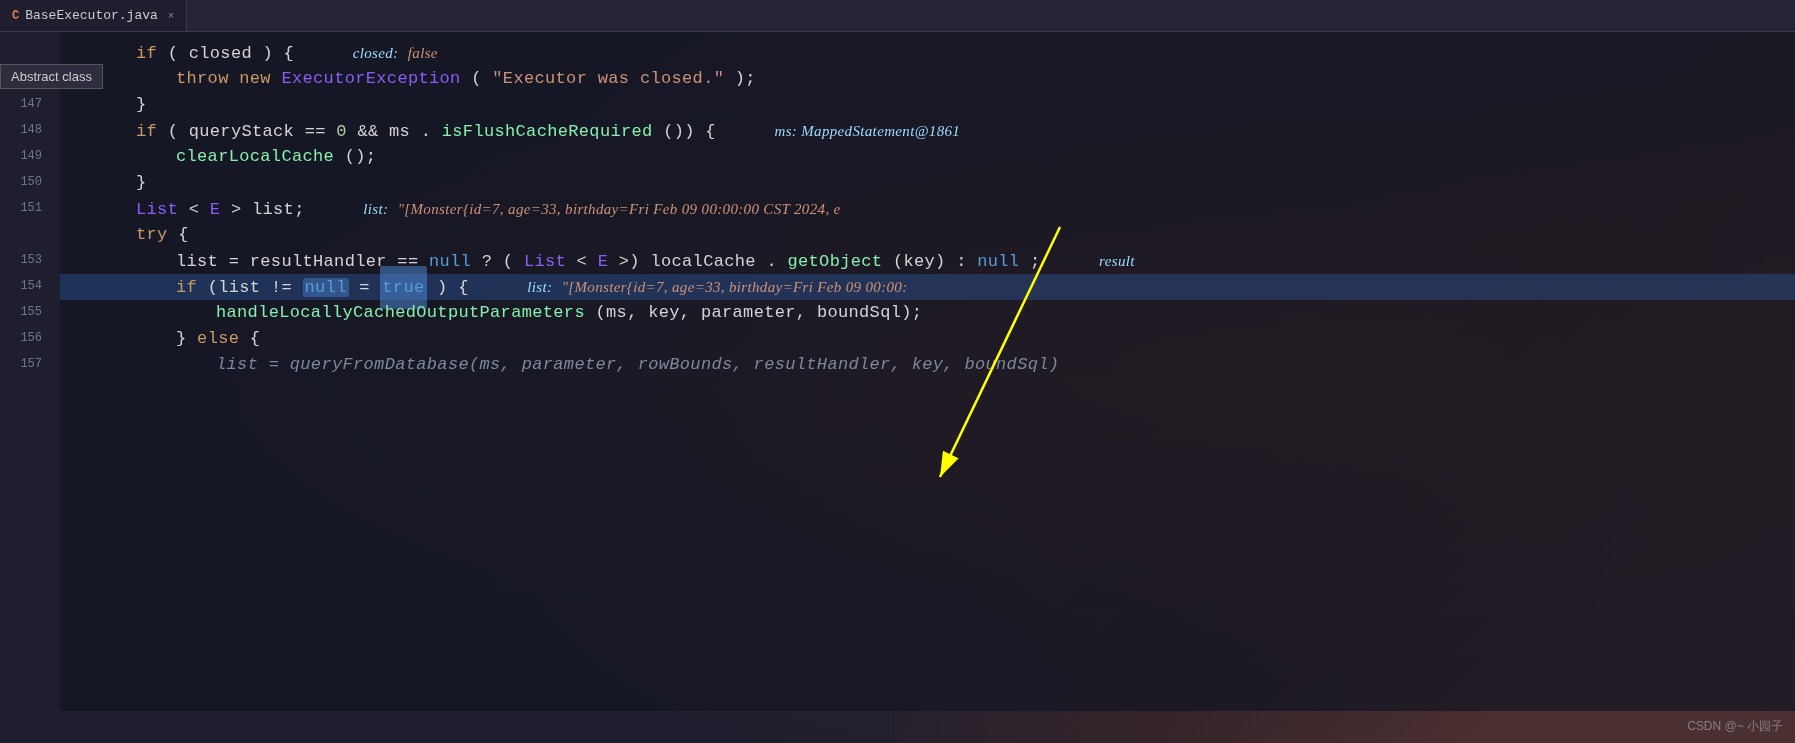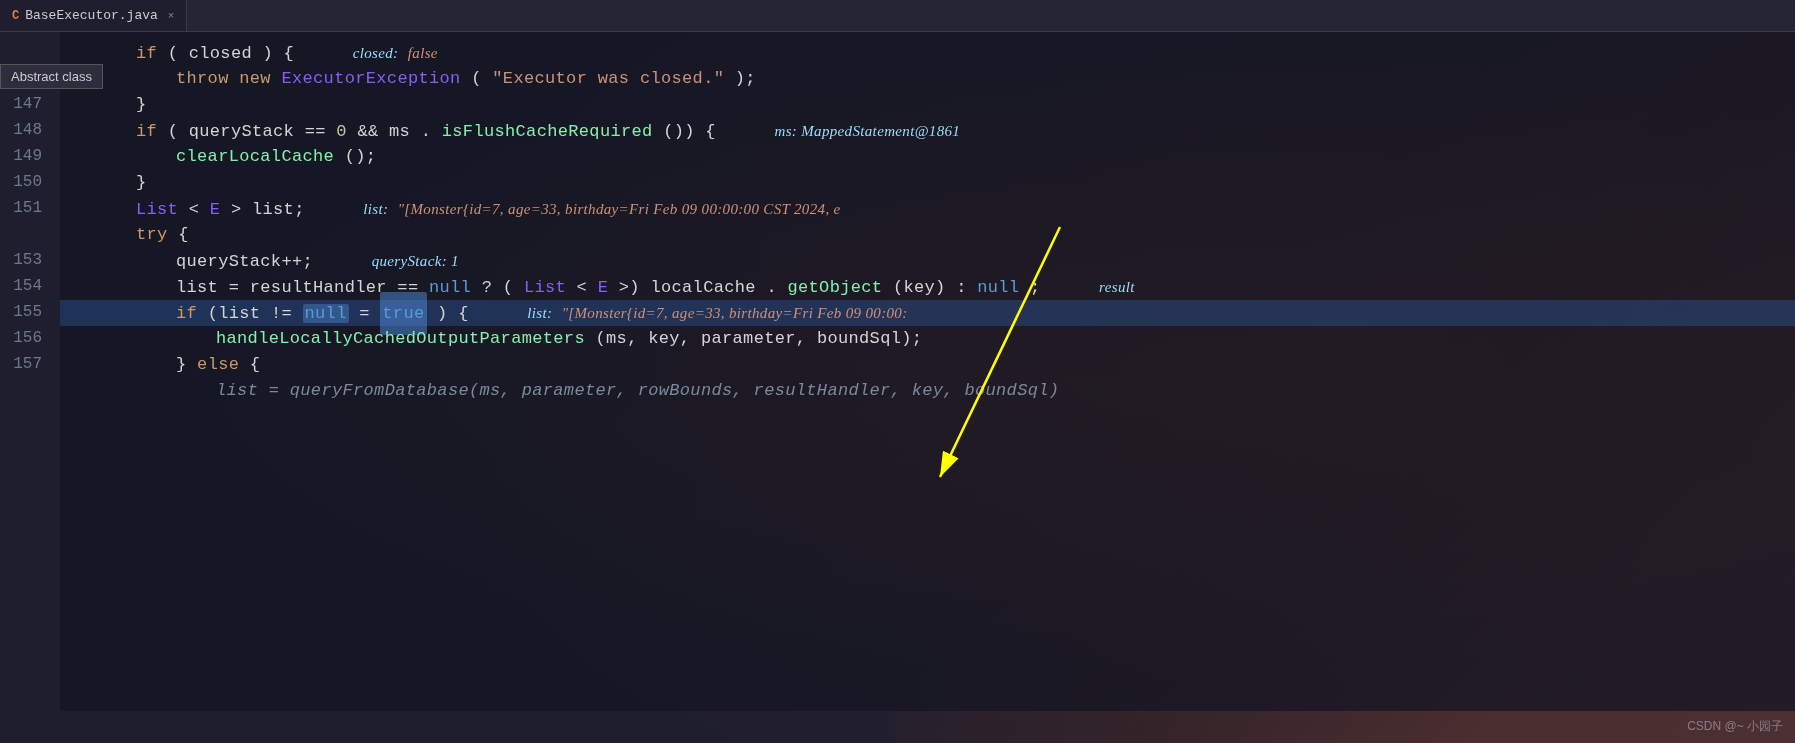--- a/index.html
+++ b/index.html
@@ -114,21 +114,21 @@
       z-index: 10;
     }
 
     .line-number {
       display: flex;
       align-items: center;
       justify-content: flex-end;
       height: 26px;
       padding-right: 8px;
       color: #4a5a6a;
-      font-size: 16px;
+      font-size: 12px;
       position: relative;
     }
 
     .line-number.has-number {
       color: #6a7a8a;
     }
 
     .code-content {
       flex: 1;
       background: rgba(20, 22, 35, 0.75);
@@ -330,26 +330,20 @@
           </span>
         </div>
 
         <div class="code-line">
           <span style="margin-left:60px">
             <span class="kw">try</span>
             <span class="plain"> {</span>
           </span>
         </div>
 
-        <div class="code-line">
-          <span style="margin-left:100px">
-            <span class="plain">queryStack++;</span>
-            <span class="inline-debug">&nbsp;&nbsp;&nbsp;<span class="dv">queryStack: 1</span></span>
-          </span>
-        </div>
 
         <div class="code-line">
           <span style="margin-left:100px">
             <span class="plain">list = resultHandler == </span>
             <span class="null-kw">null</span>
             <span class="plain"> ? (</span>
             <span class="type">List</span>
             <span class="plain">&lt;</span>
             <span class="type">E</span>
             <span class="plain">&gt;) </span>

